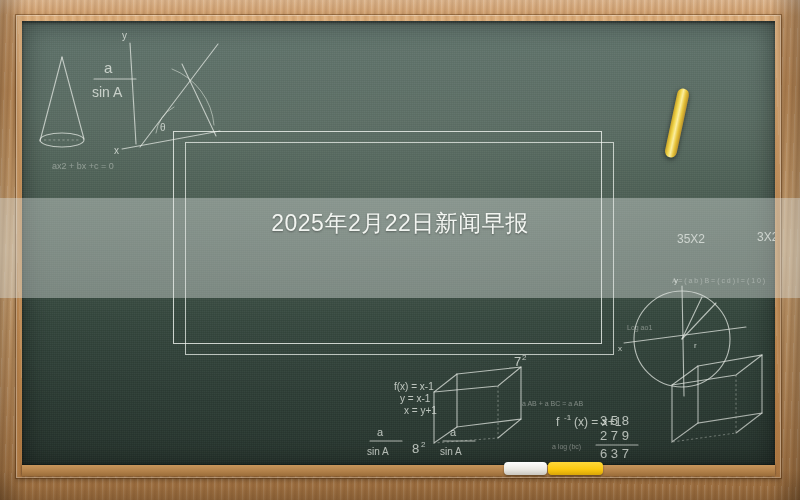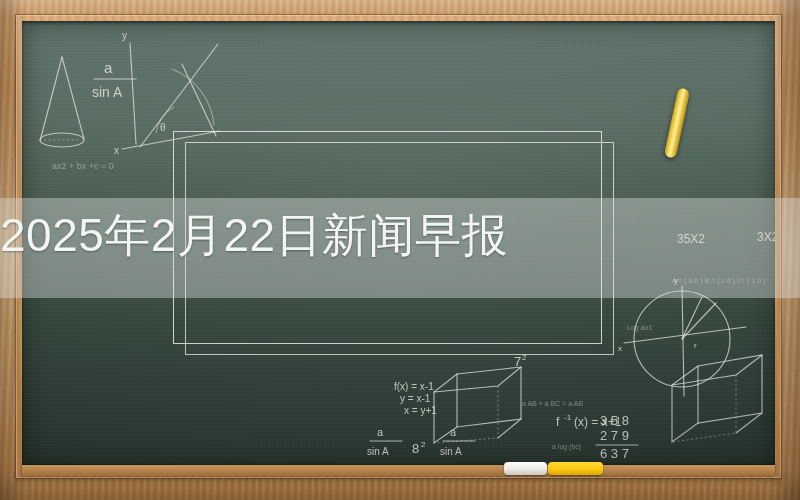--- a/index.html
+++ b/index.html
@@ -85,21 +85,22 @@
     position:absolute;
     border:1.6px solid rgba(241,245,240,.80);
   }
   .rect-outer{left:151px;top:110px;width:427px;height:211px;}
   .rect-inner{left:163px;top:121px;width:427px;height:211px;border-color:rgba(241,245,240,.72);}
 
   
   .title{
     position:absolute;
     left:0;right:0;top:212px;
-    font-size:46px;
+    text-align:center;
+    font-size:23px;
     line-height:1;
     letter-spacing:.5px;
     color:#f2f5f1;
     font-family:"Liberation Sans","DejaVu Sans",sans-serif;
     text-shadow:0 1px 2px rgba(0,0,0,.35);
     white-space:nowrap;
   }
 
   
   .band{

